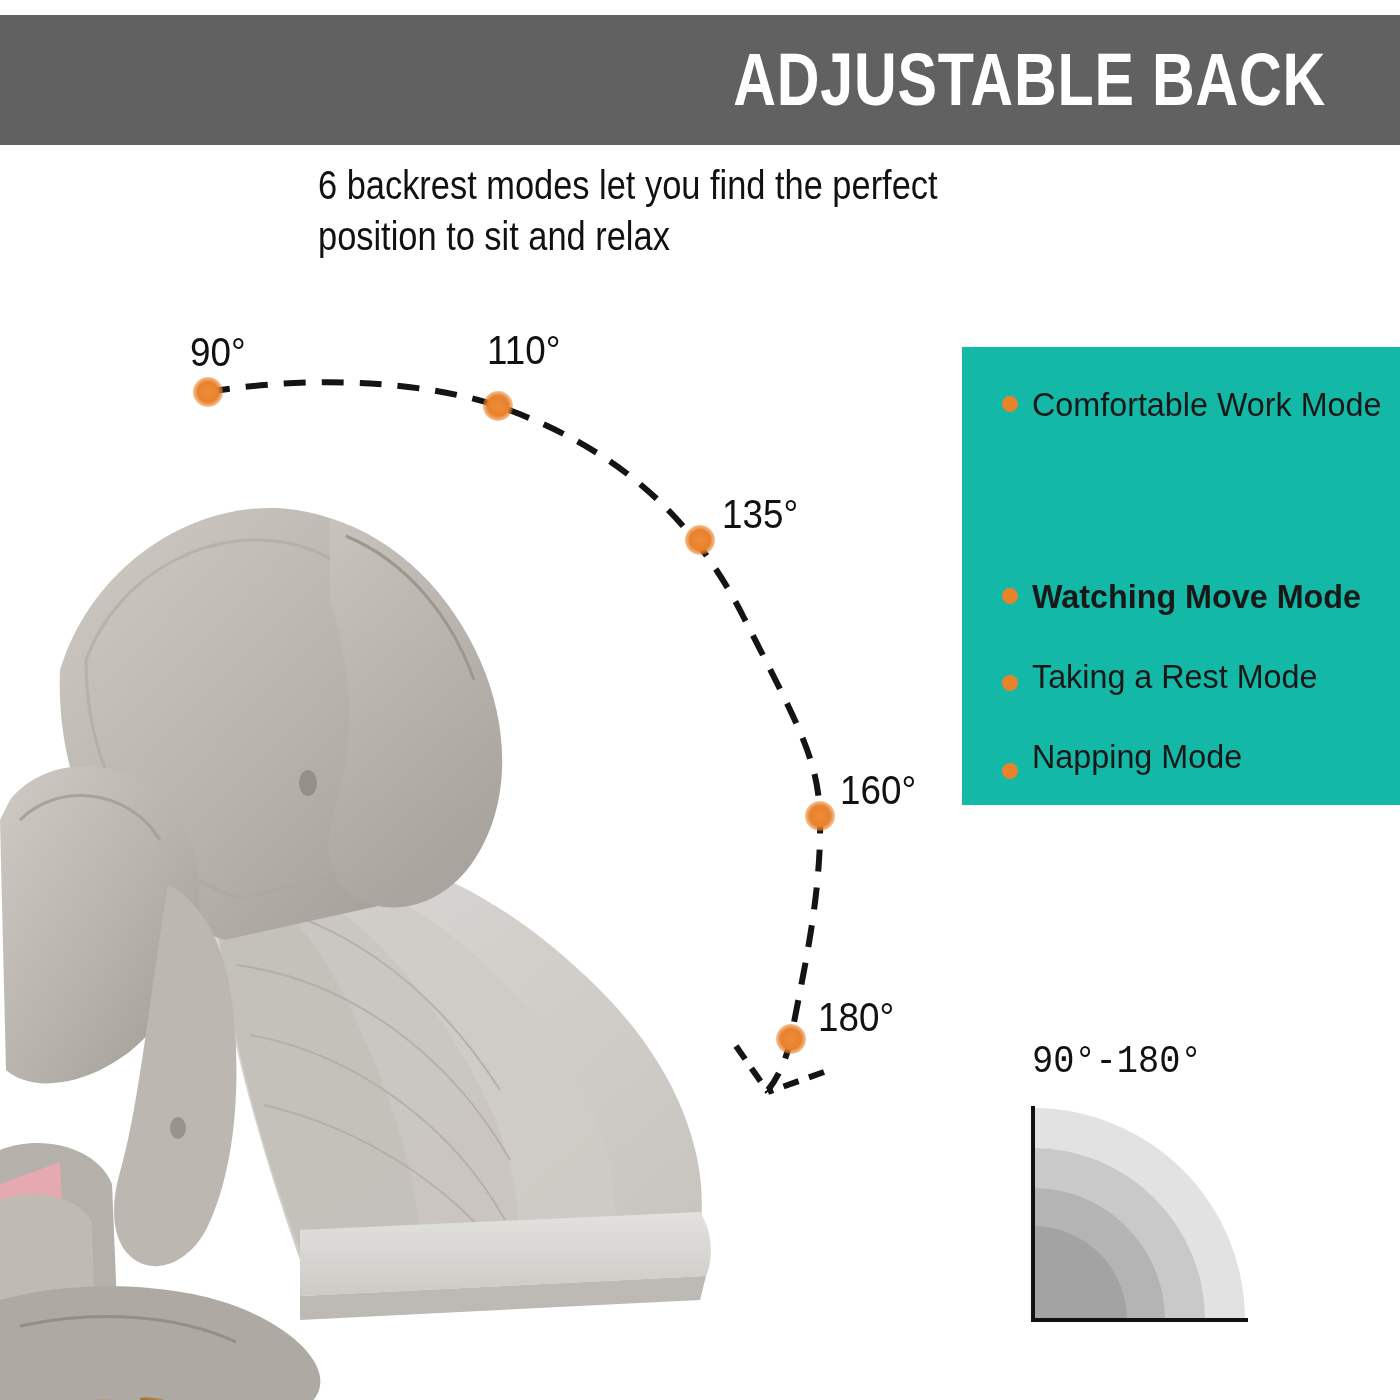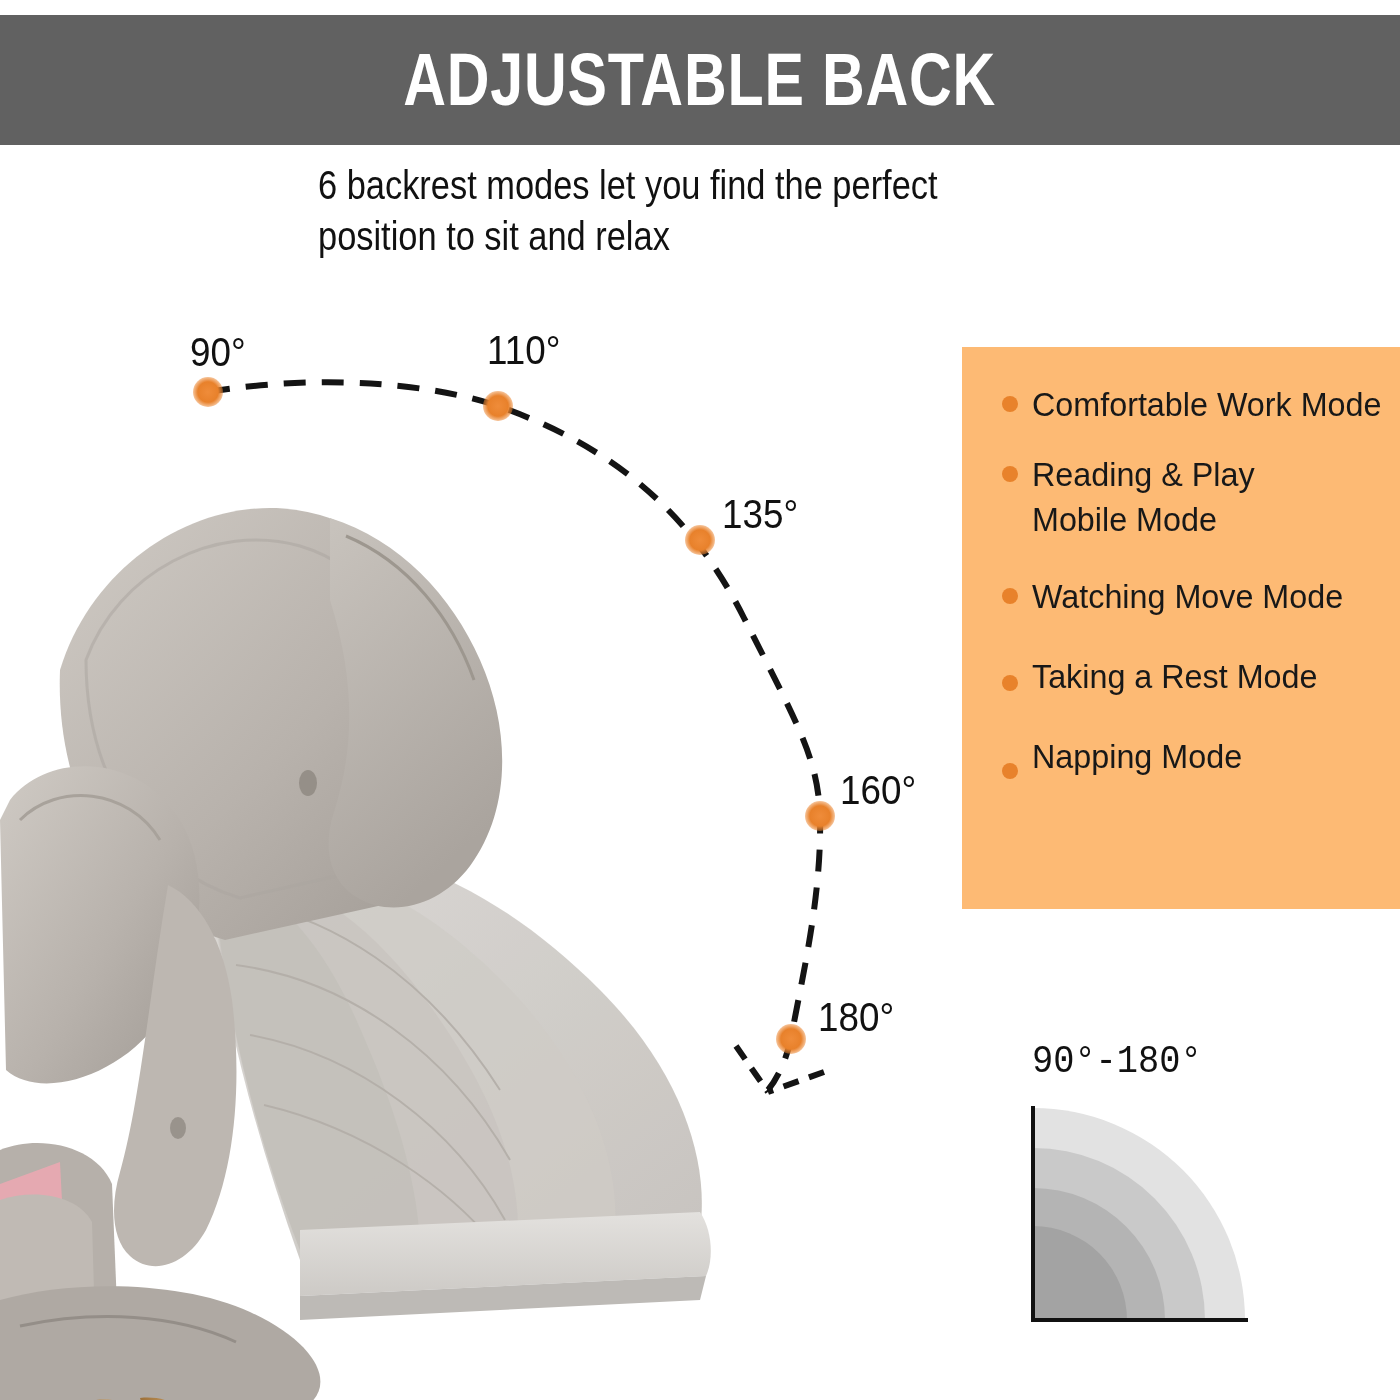--- a/index.html
+++ b/index.html
@@ -18,21 +18,21 @@
   
   #header-bar {
     position: absolute;
     left: 0;
     top: 15px;
     width: 1400px;
     height: 130px;
     background: #616161;
     display: flex;
     align-items: center;
-    justify-content: center;
+    justify-content: flex-end;
   }
   #header-title {
     color: #ffffff;
     font-size: 74px;
     font-weight: bold;
     letter-spacing: 1px;
     transform: scaleX(0.80);
     transform-origin: center center;
     white-space: nowrap;
     line-height: 1;
@@ -93,22 +93,22 @@
         #ef8c3a 0%, #e8812b 48%, rgba(235,133,48,0.55) 68%,
         rgba(235,133,48,0.18) 84%, rgba(235,133,48,0) 100%);
   }
 
   
   #feature-panel {
     position: absolute;
     left: 962px;
     top: 347px;
     width: 438px;
-    height: 562px;
-    background: #fdba74;
+    height: 458px;
+    background: #14b8a6;
   }
   .feature-row {
     position: absolute;
     left: 40px;
     display: flex;
     align-items: flex-start;
   }
   .feature-bullet {
     width: 16px;
     height: 16px;
@@ -267,26 +267,21 @@
   <div class="angle-label" style="left:722px; top:492px;">135°</div>
   <div class="angle-label" style="left:840px; top:768px;">160°</div>
   <div class="angle-label" style="left:818px; top:995px;">180°</div>
 </div>
 
 <div id="feature-panel">
   <div class="feature-row" style="top: 35px; margin-top: 0px;">
     <span class="feature-bullet" style="background: rgb(232, 130, 43);"></span>
     <span class="feature-label">Comfortable Work Mode</span>
   </div>
-  <div class="feature-row" style="top: 105px; margin-top: 0px;">
-    <span class="feature-bullet" style="background: rgb(232, 130, 43);"></span>
-    <span class="feature-label">Reading &amp; Play
-Mobile Mode</span>
-  </div>
-  <div class="feature-row" style="top: 227px; margin-top: 0px;">
+  <div class="feature-row" style="top: 227px; margin-top: 0px; font-weight: bold;">
     <span class="feature-bullet" style="background: rgb(232, 130, 43);"></span>
     <span class="feature-label">Watching Move Mode</span>
   </div>
   <div class="feature-row" style="top: 307px; margin-top: 0px; align-items: center;">
     <span class="feature-bullet" style="background: rgb(232, 130, 43);"></span>
     <span class="feature-label">Taking a Rest Mode</span>
   </div>
   <div class="feature-row" style="top: 387px; margin-top: 0px; align-items: flex-end;">
     <span class="feature-bullet" style="background: rgb(232, 130, 43);"></span>
     <span class="feature-label">Napping Mode</span>

